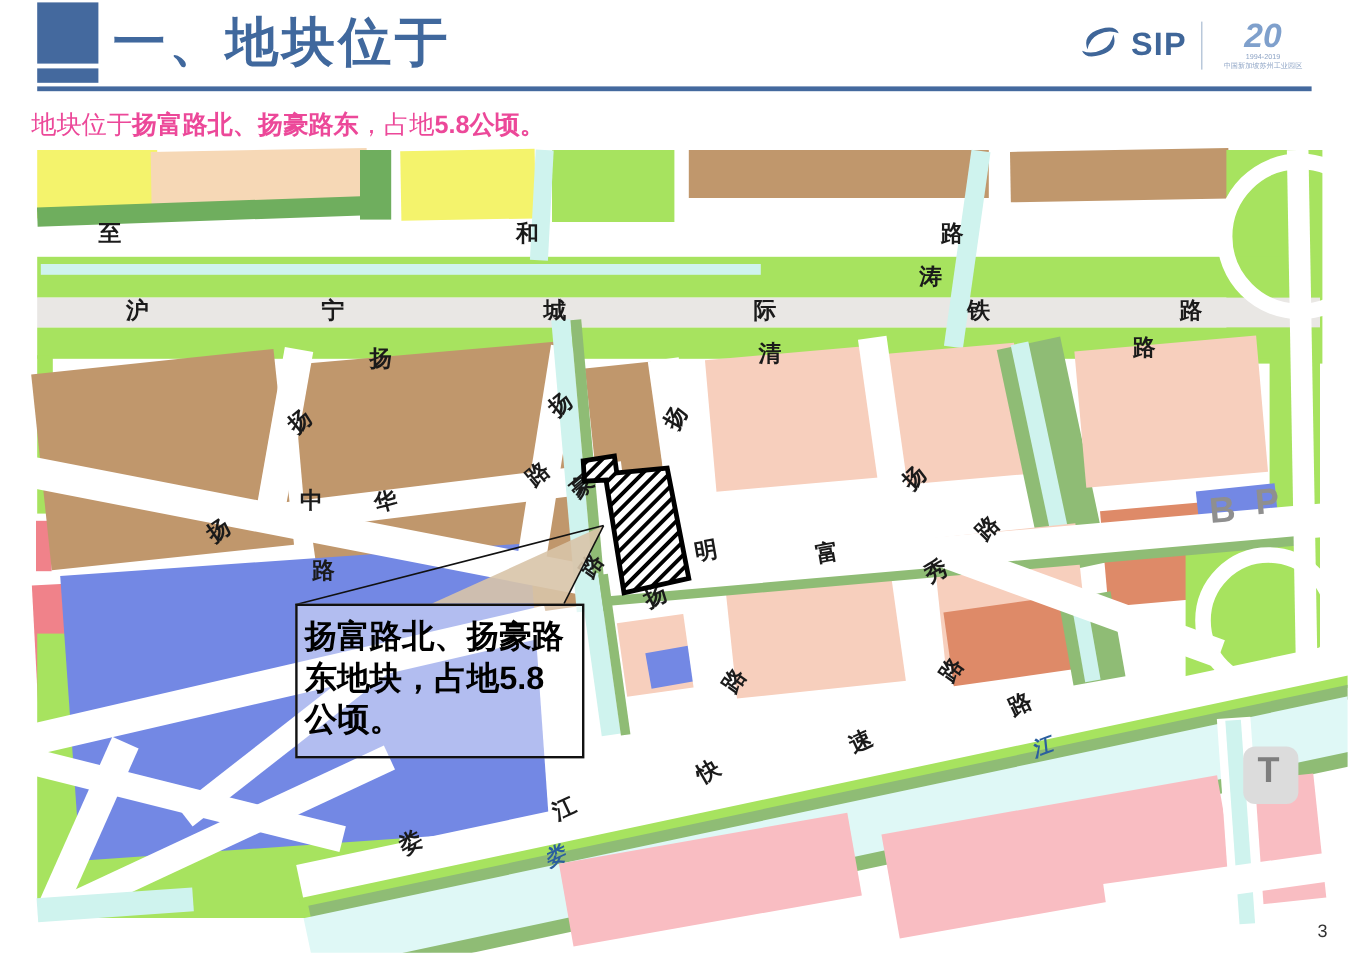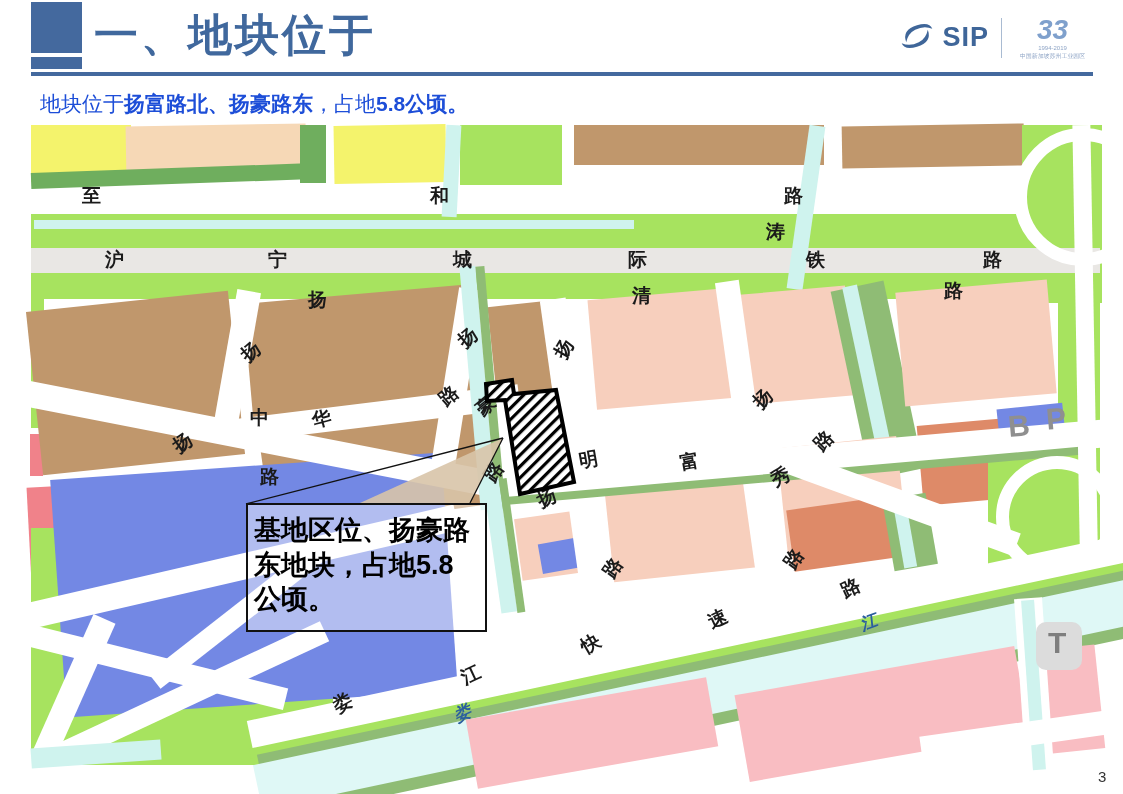--- a/index.html
+++ b/index.html
@@ -12,21 +12,21 @@
   #rule{position:absolute;left:31px;top:72px;width:1062px;height:4px;background:#44699E;}
   
   #logo{position:absolute;right:32px;top:16px;display:flex;align-items:center;gap:6px;}
   #logo .sip{font-size:27px;font-weight:800;color:#3F6699;letter-spacing:1px;}
   #logo .divider{width:1px;height:40px;background:#A9BBD2;margin:0 6px;}
   #logo .anniv{display:flex;flex-direction:column;align-items:center;line-height:1;}
   #logo .n25{font-size:28px;font-weight:800;font-style:italic;color:#7FA0CC;}
   #logo .dates{font-size:6px;color:#8FA5C6;margin-top:1px;}
   #logo .cap{font-size:7px;color:#8FA5C6;margin-top:1px;white-space:nowrap;transform:scale(.85);}
   
-  #subtitle{position:absolute;left:40px;top:90px;font-size:21px;color:#1d4ed8;}
+  #subtitle{position:absolute;left:26px;top:90px;font-size:21px;color:#ec4899;}
   #subtitle .b{font-weight:800;}
   
   #map{position:absolute;left:0;top:0;width:1123px;height:794px;}
   .blk{position:absolute;}
   .ring{border:13px solid #fff;border-radius:50%;background:transparent;}
   .maplabel{position:absolute;z-index:3;white-space:nowrap;line-height:1;}
   #overlay{position:absolute;left:0;top:0;z-index:4;pointer-events:none;}
   
   #callout{position:absolute;left:246px;top:503px;width:241px;height:129px;z-index:6;
            border:2px solid #111;background:rgba(255,255,255,.45);box-sizing:border-box;
@@ -44,21 +44,21 @@
 <div id="logo">
   <span>
     <svg width="38" height="36" viewBox="0 0 40 40">
       <path d="M8 27 Q3 13 20 8 Q34 4 37 12 Q28 8 18 13 Q10 17 8 27 Z" fill="#3F6699"></path>
       <path d="M32 13 Q37 27 20 32 Q6 36 3 28 Q12 32 22 27 Q30 23 32 13 Z" fill="#3F6699"></path>
     </svg>
   </span>
   <span class="sip">SIP</span>
   <span class="divider"></span>
   <span class="anniv">
-    <span class="n25">33</span>
+    <span class="n25">20</span>
     <span class="dates">1994-2019</span>
     <span class="cap">中国新加坡苏州工业园区</span>
   </span>
 </div>
 
 <div id="subtitle"><span>地块位于</span><span class="b">扬富路北、扬豪路东</span><span>，占地</span><span class="b">5.8公顷。</span></div>
 
 <div id="map">
     <div class="blk" style="left: 31px; top: 125px; width: 100px; height: 57px; background: rgb(244, 243, 108);"></div>
     <div class="blk" style="left: 126px; top: 125px; width: 180px; height: 53px; background: rgb(246, 216, 182); transform: rotate(-1deg);"></div>
@@ -184,15 +184,15 @@
       <rect width="8" height="8" fill="#ffffff"></rect>
       <rect width="8" height="3.2" fill="#000000"></rect>
     </pattern>
   </defs>
   <polygon points="503,438 360,503 470,503" fill="#D8C4A8" opacity="0.9"></polygon>
   <line x1="503" y1="438" x2="246" y2="504" stroke="#111" stroke-width="1.3"></line>
   <line x1="503" y1="438" x2="470" y2="503" stroke="#111" stroke-width="1.3"></line>
   <polygon points="486,384 512,380 514,394 556,390 574,482 520,494 505,400 487,401" fill="url(#hatch)" stroke="#000" stroke-width="4"></polygon>
 </svg>
 
-<div id="callout">基地区位、扬豪路东地块，占地5.8公顷。</div>
+<div id="callout">扬富路北、扬豪路东地块，占地5.8公顷。</div>
 
 <div id="pagenum">3</div>
 
 </body></html>

